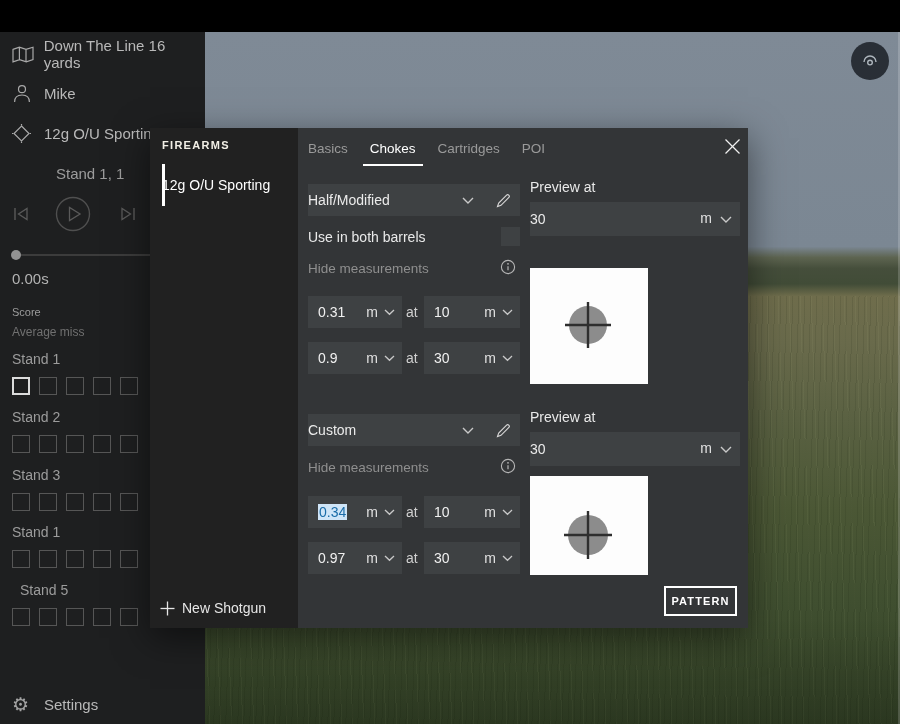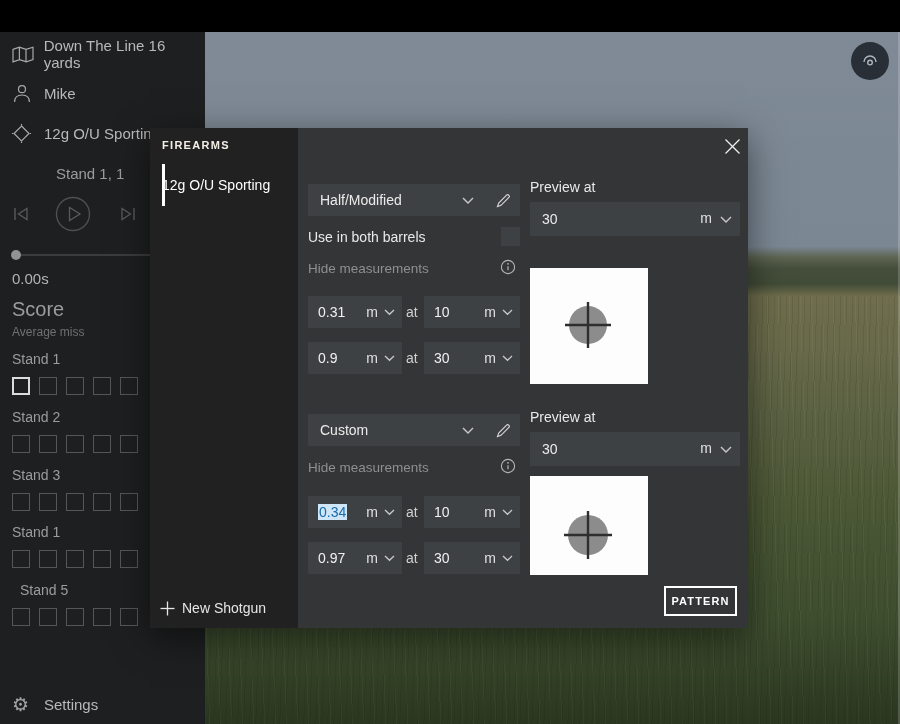--- a/index.html
+++ b/index.html
@@ -51,21 +51,21 @@
   .firearm-item span{margin-left:12px;}
   .new-btn{left:10px;top:466px;height:28px;display:flex;align-items:center;gap:7px;color:#e6e6e6;font-size:14px;}
 
   .tabs{left:158px;top:10px;display:flex;gap:22px;font-size:13.5px;color:#9a9a9a;}
   .tab{position:relative;padding:3px 0 10px 0;}
   .tab.active{color:#fff;}
   .tab.active::after{content:"";position:absolute;left:-7px;right:-7px;bottom:0;height:2px;background:#fff;}
   .close-btn{left:567px;top:4px;width:30px;height:28px;display:flex;align-items:center;justify-content:center;}
 
   .selbox{background:#3e4143;display:flex;align-items:center;color:#ebebeb;font-size:14px;}
-  .selbox .val{margin-left:12px;text-align:center;}
+  .selbox .val{text-align:center;}
   .chev{position:absolute;display:block;}
   .editb{position:absolute;right:8px;top:7px;width:18px;height:18px;display:flex;align-items:center;justify-content:center;}
   .label14{font-size:14px;color:#e9e9e9;}
   .hide-lbl{font-size:13.5px;color:#8f8f8f;}
   .at-lbl{font-size:14px;color:#d0d0d0;}
   .mbox{background:#3e4143;height:32px;display:flex;align-items:center;font-size:14px;color:#f0f0f0;}
   .mbox .v{margin-left:10px;}
   .mbox .u{position:absolute;right:24px;color:#e0e0e0;}
   .sel{background:#cfe5f8;color:#1a6ca8;padding:0 1px;}
   .chkbox{width:19px;height:19px;background:#3e4143;}
@@ -135,21 +135,21 @@
       <svg width="18" height="18" viewBox="0 0 18 18">
         <path d="M3,3.5 V14.5 L11.5,9 Z" fill="none" stroke="#5a5a5a" stroke-width="1.3"></path>
         <line x1="15" y1="3" x2="15" y2="15" stroke="#5a5a5a" stroke-width="1.4"></line>
       </svg>
     </div>
 
     <div class="ab" style="left:12px;top:222px;width:140px;height:2px;background:#3c3c3c;"></div>
     <div class="ab" style="left:11px;top:218px;width:10px;height:10px;border-radius:50%;background:#929292;"></div>
     <div class="ab" style="left:12px;top:238px;font-size:15px;color:#b3b3b3;">0.00s</div>
 
-    <div class="ab muted" style="left:12px;top:266px;font-size:20px;">Score</div>
+    <div class="ab muted" style="left:12px;top:274px;font-size:11px;">Score</div>
     <div class="ab dim" style="left:12px;top:293px;font-size:12px;">Average miss</div>
 
     <div class="ab muted" style="left:12px;top:319px;font-size:14px;">Stand 1</div>
     <div class="ab slot-row" style="left:12px;top:345px;">
       <div class="slot active"></div>
       <div class="slot"></div>
       <div class="slot"></div>
       <div class="slot"></div>
       <div class="slot"></div>
     </div>
@@ -204,20 +204,26 @@
       </div>
       <div class="ab new-btn">
         <svg width="15" height="15" viewBox="0 0 15 15">
           <line x1="7.5" y1="0.5" x2="7.5" y2="14.5" stroke="#e6e6e6" stroke-width="1.3"></line>
           <line x1="0.5" y1="7.5" x2="14.5" y2="7.5" stroke="#e6e6e6" stroke-width="1.3"></line>
         </svg>
         <span>New Shotgun</span>
       </div>
     </div>
 
+    <div class="ab tabs">
+      <span class="tab">Basics</span>
+      <span class="tab active">Chokes</span>
+      <span class="tab">Cartridges</span>
+      <span class="tab">POI</span>
+    </div>
     <div class="ab close-btn">
       <svg width="17" height="17" viewBox="0 0 17 17">
         <line x1="1.5" y1="1.5" x2="15.5" y2="15.5" stroke="#f0f0f0" stroke-width="1.3"></line>
         <line x1="15.5" y1="1.5" x2="1.5" y2="15.5" stroke="#f0f0f0" stroke-width="1.3"></line>
       </svg>
     </div>
 
     <div class="ab selbox" style="left:158px;top:56px;width:212px;height:32px;">
       <span class="val">Half/Modified</span>
       <svg class="chev" style="right:46px;top:13px;" width="12" height="8" viewBox="0 0 12 8">

